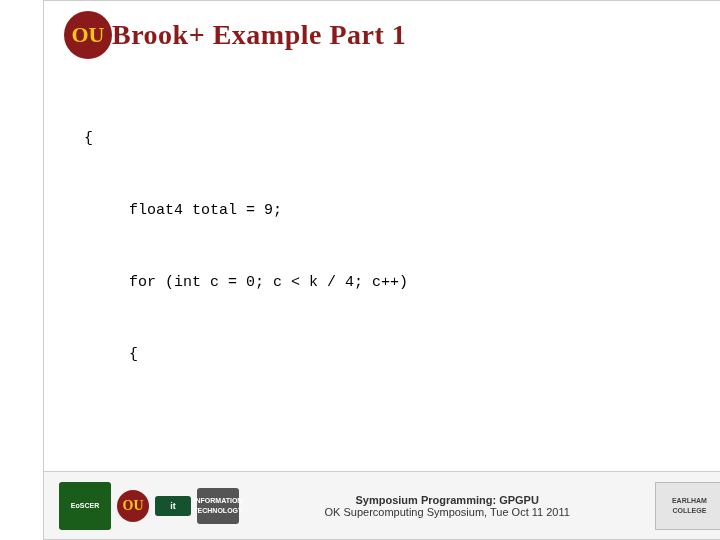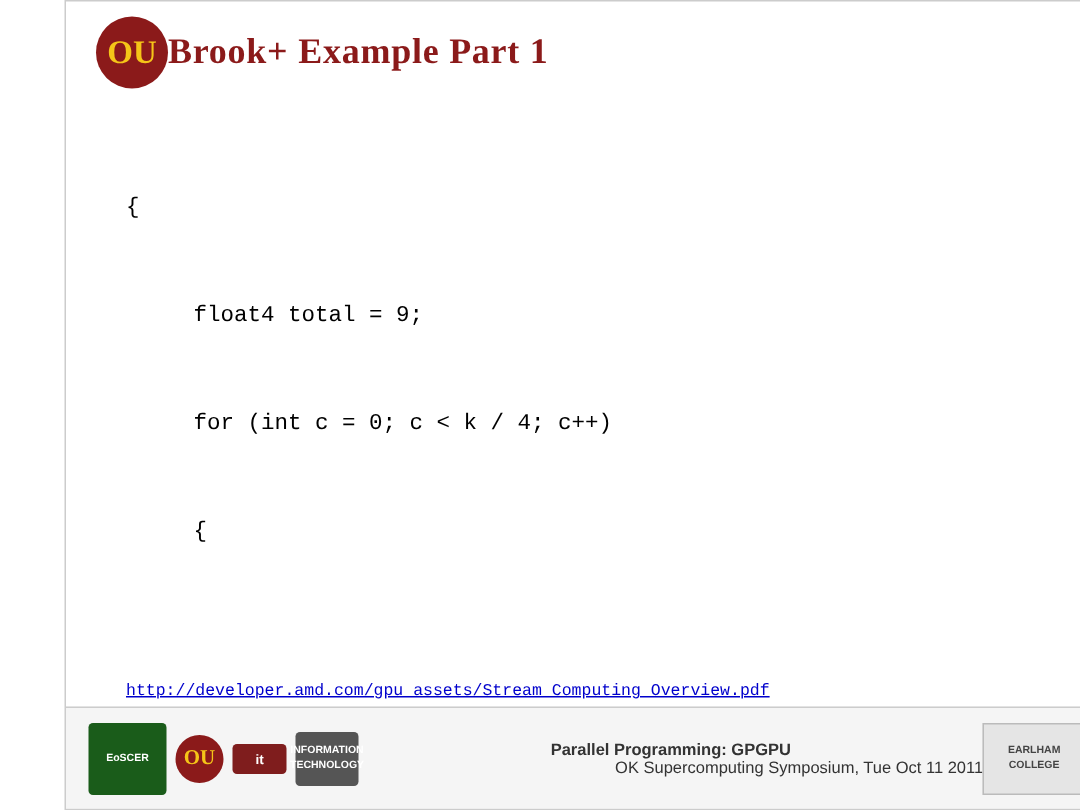--- a/index.html
+++ b/index.html
@@ -23,21 +23,21 @@
 
     
     .header {
       display: flex;
       align-items: center;
       padding: 10px 20px;
       border-bottom: none;
     }
 
     .slide-title {
-      font-size: 24px;
+      font-size: 28px;
       font-weight: bold;
       color: #8B1A1A;
       font-family: 'Times New Roman', serif;
       letter-spacing: 0.5px;
     }
 
     
     .content {
       padding: 10px 40px 10px 40px;
     }
@@ -76,21 +76,20 @@
 
     .footer-title {
       font-size: 11px;
       font-weight: bold;
       color: #333;
     }
 
     .footer-subtitle {
       font-size: 11px;
       color: #333;
-      text-align: right;
     }
 
     .footer-right {
       display: flex;
       align-items: center;
       gap: 8px;
     }
 
     .page-number {
       font-size: 14px;
@@ -155,21 +154,21 @@
       font-size: 7px;
       font-weight: bold;
       color: #444;
       text-align: center;
       line-height: 1.3;
     }
 
     .it-logo {
       width: 36px;
       height: 20px;
-      background: #7f1d1d;
+      background: #14532d;
       display: flex;
       align-items: center;
       justify-content: center;
       color: white;
       font-size: 9px;
       font-weight: bold;
       border-radius: 3px;
     }
 
     .roscer-box {
@@ -203,35 +202,34 @@
       <span class="code-line">     float4 total = 9;</span>
       <span class="code-line">     for (int c = 0; c &lt; k / 4; c++)</span>
       <span class="code-line">     {</span>
       
       
       
       
     </div>
   </div>
 
-  <div class="link-text">http://developer.amd.com/gpu_assets/Stream_Computing_Overview.pdf</div>
 
   <div class="footer">
 
     <div class="logo-group">
       <div class="roscer-box">
         <span>EoSCER</span>
       </div>
       <div class="logo-small-circle">OU</div>
       <div class="it-logo">it</div>
       <div style="width:42px;height:36px;background:#555;display:flex;align-items:center;justify-content:center;color:white;font-size:7px;font-weight:bold;border-radius:3px;text-align:center;line-height:1.3;">INFORMATION TECHNOLOGY</div>
     </div>
 
     <div class="footer-center">
-      <div class="footer-title">Parallel Programming: GPGPU</div>
+      <div class="footer-title">Symposium Programming: GPGPU</div>
       <div class="footer-subtitle">OK Supercomputing Symposium, Tue Oct 11 2011</div>
     </div>
 
     <div class="footer-right">
       <div class="logo-earlham-img">
         EARLHAM<br>COLLEGE
       </div>
       <div class="page-number">20</div>
     </div>
   </div>

